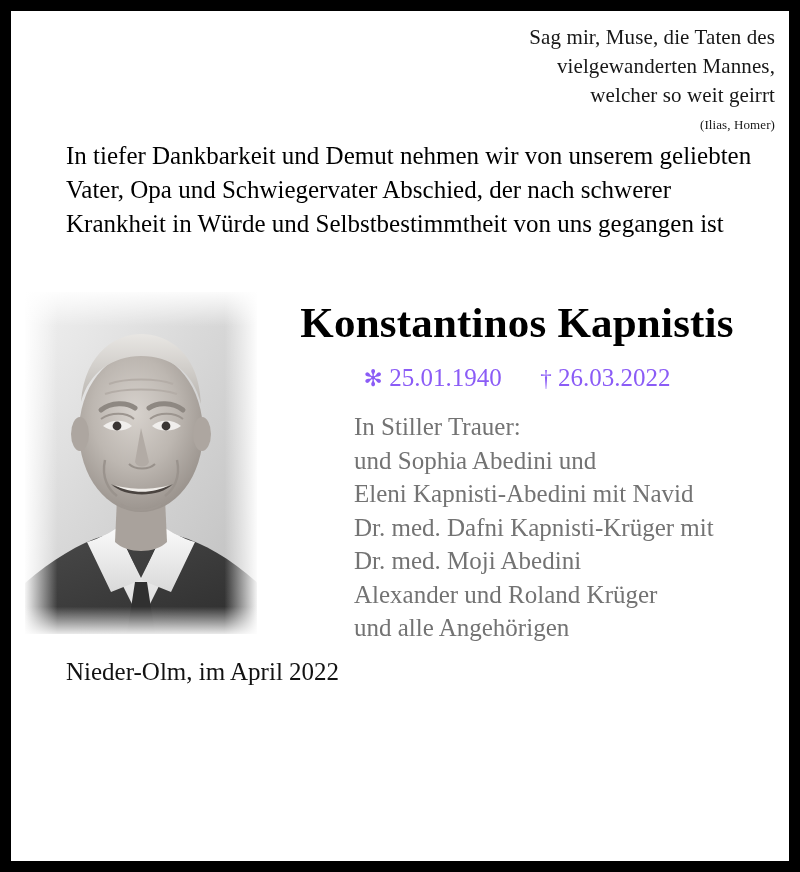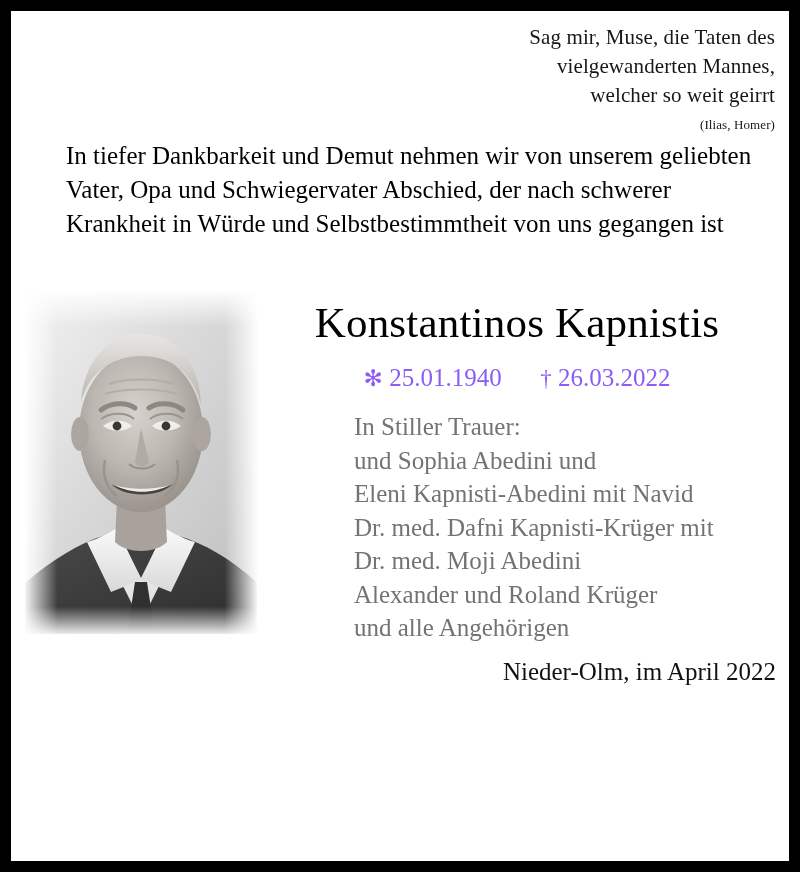--- a/index.html
+++ b/index.html
@@ -85,21 +85,21 @@
   
   .name-block {
     position: absolute;
     left: 246px;
     top: 287px;
     width: 520px;
     text-align: center;
   }
   .deceased-name {
     font-size: 43px;
-    font-weight: normal;
+    font-weight: bold;
     line-height: 50px;
     letter-spacing: 0.2px;
     white-space: nowrap;
     color: #000000;
   }
   .dates {
     margin-top: 14px;
     font-size: 25px;
     line-height: 32px;
     color: #8b5cf6;
@@ -122,21 +122,21 @@
   
   .closing {
     position: absolute;
     left: 55px;
     top: 644px;
     width: 710px;
     font-size: 25px;
     line-height: 33.5px;
     color: #121212;
   }
-  .closing .place-line { white-space: nowrap; text-align: right; }
+  .closing .place-line { white-space: nowrap; }
 </style>
 </head>
 <body>
 
 <div id="notice">
 
   <div class="frame-top"></div>
   <div class="frame-bottom"></div>
   <div class="frame-left"></div>
   <div class="frame-right"></div>

